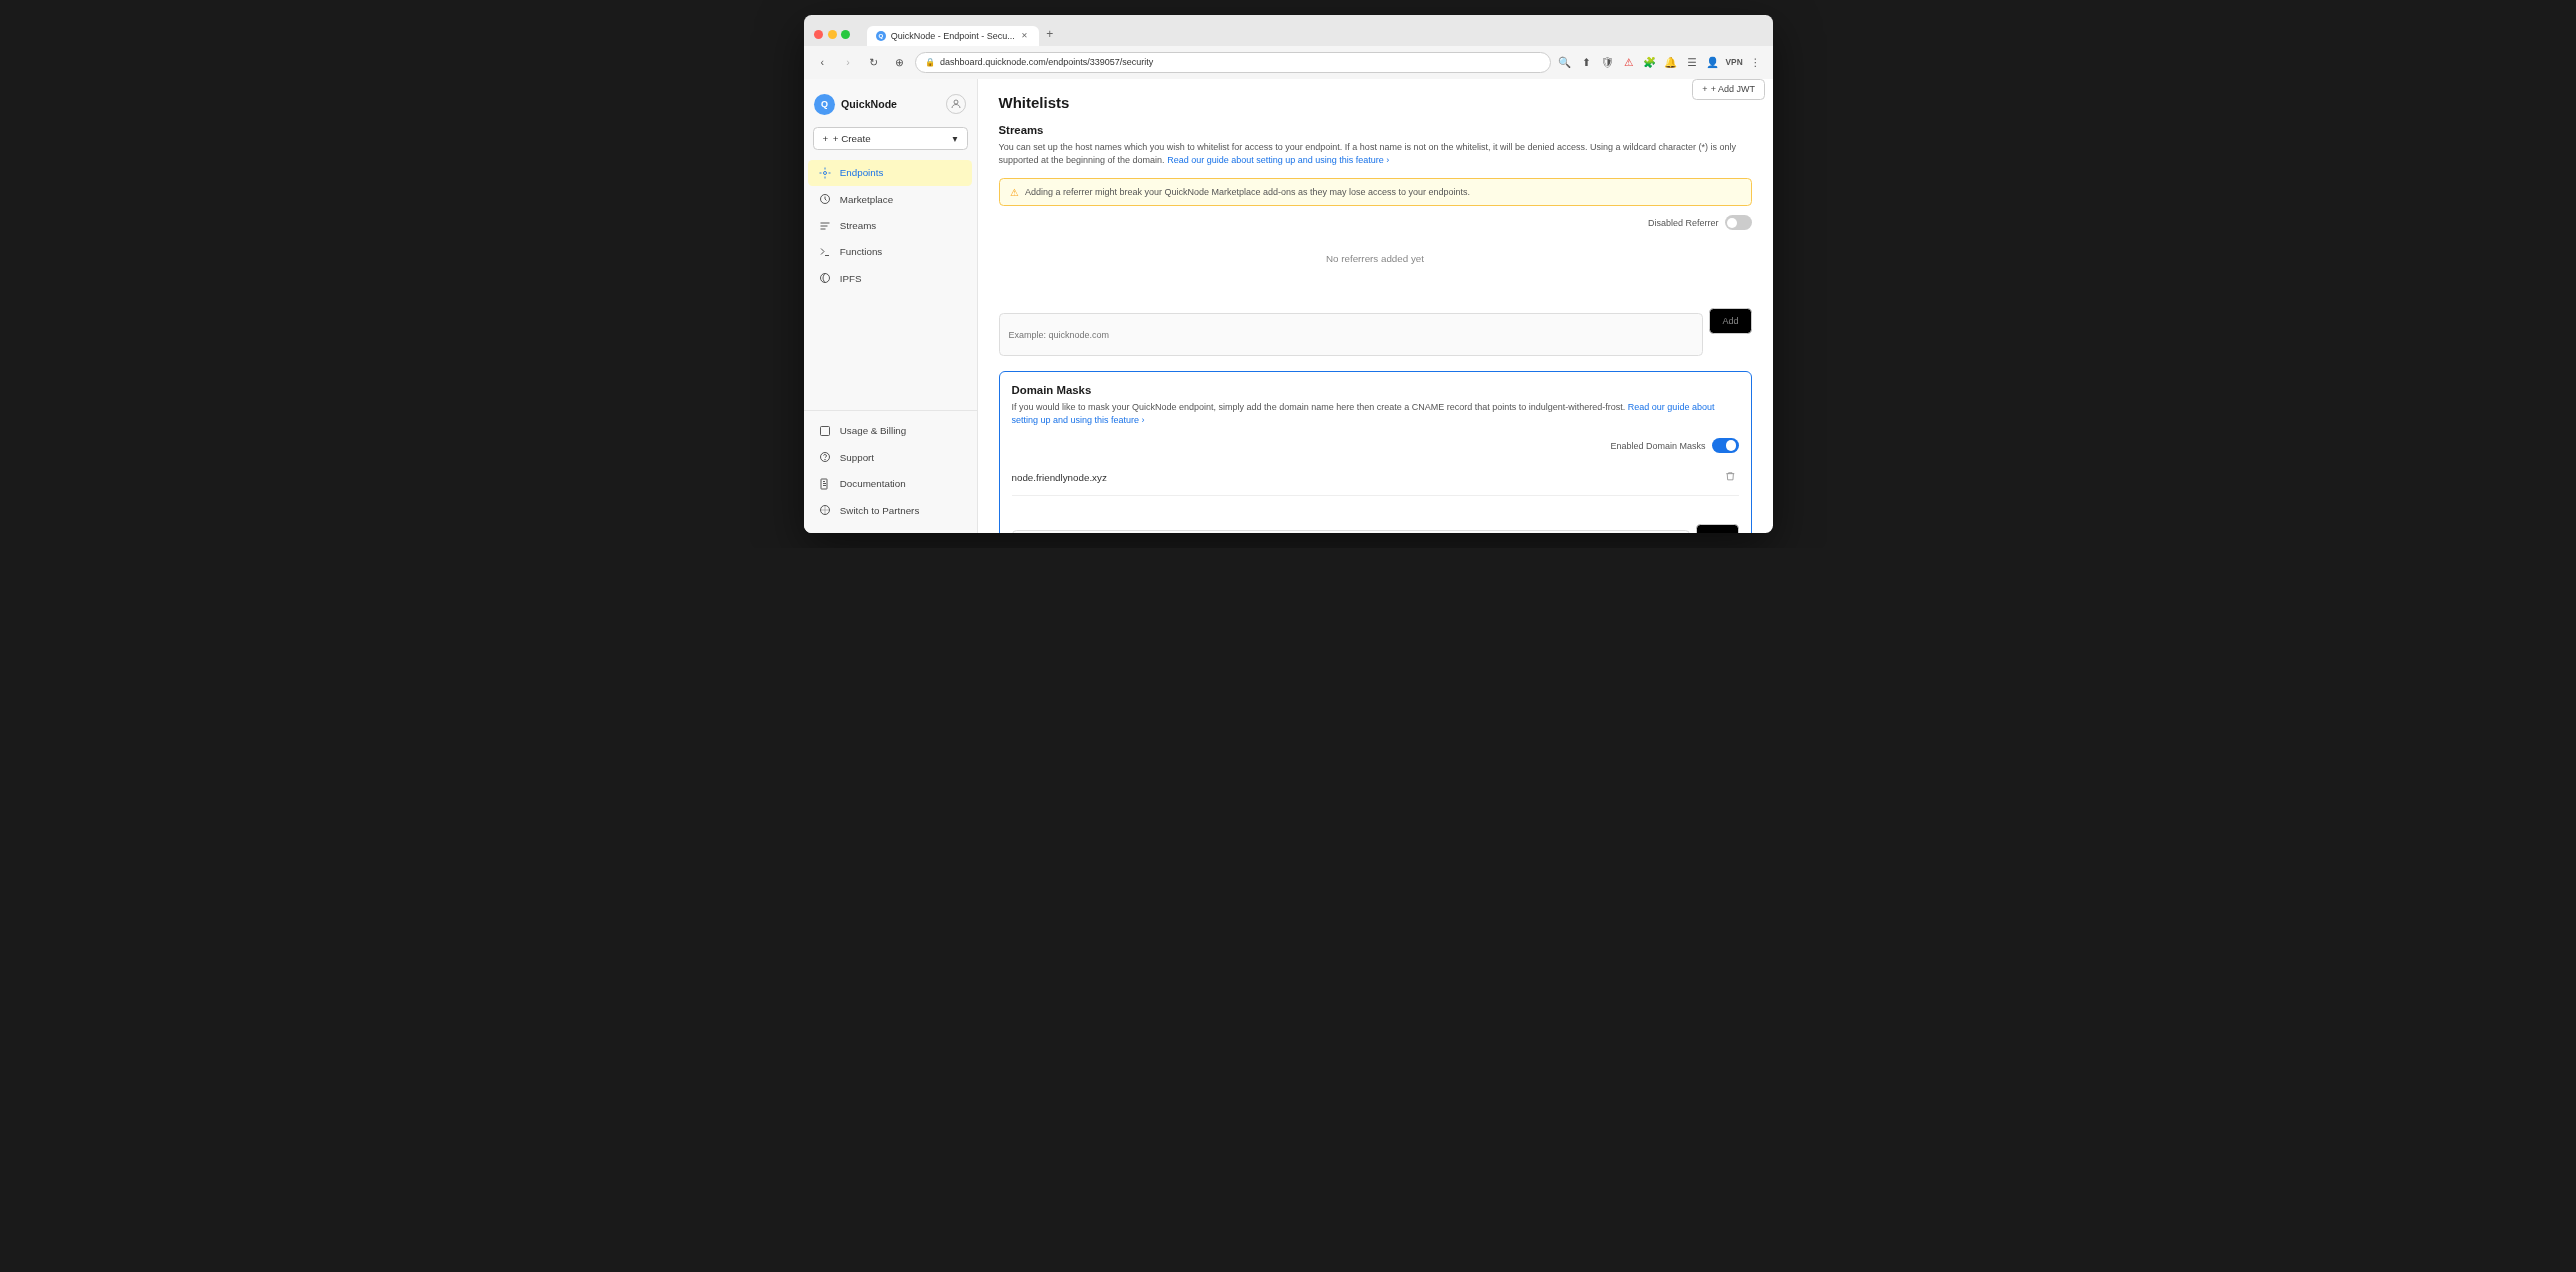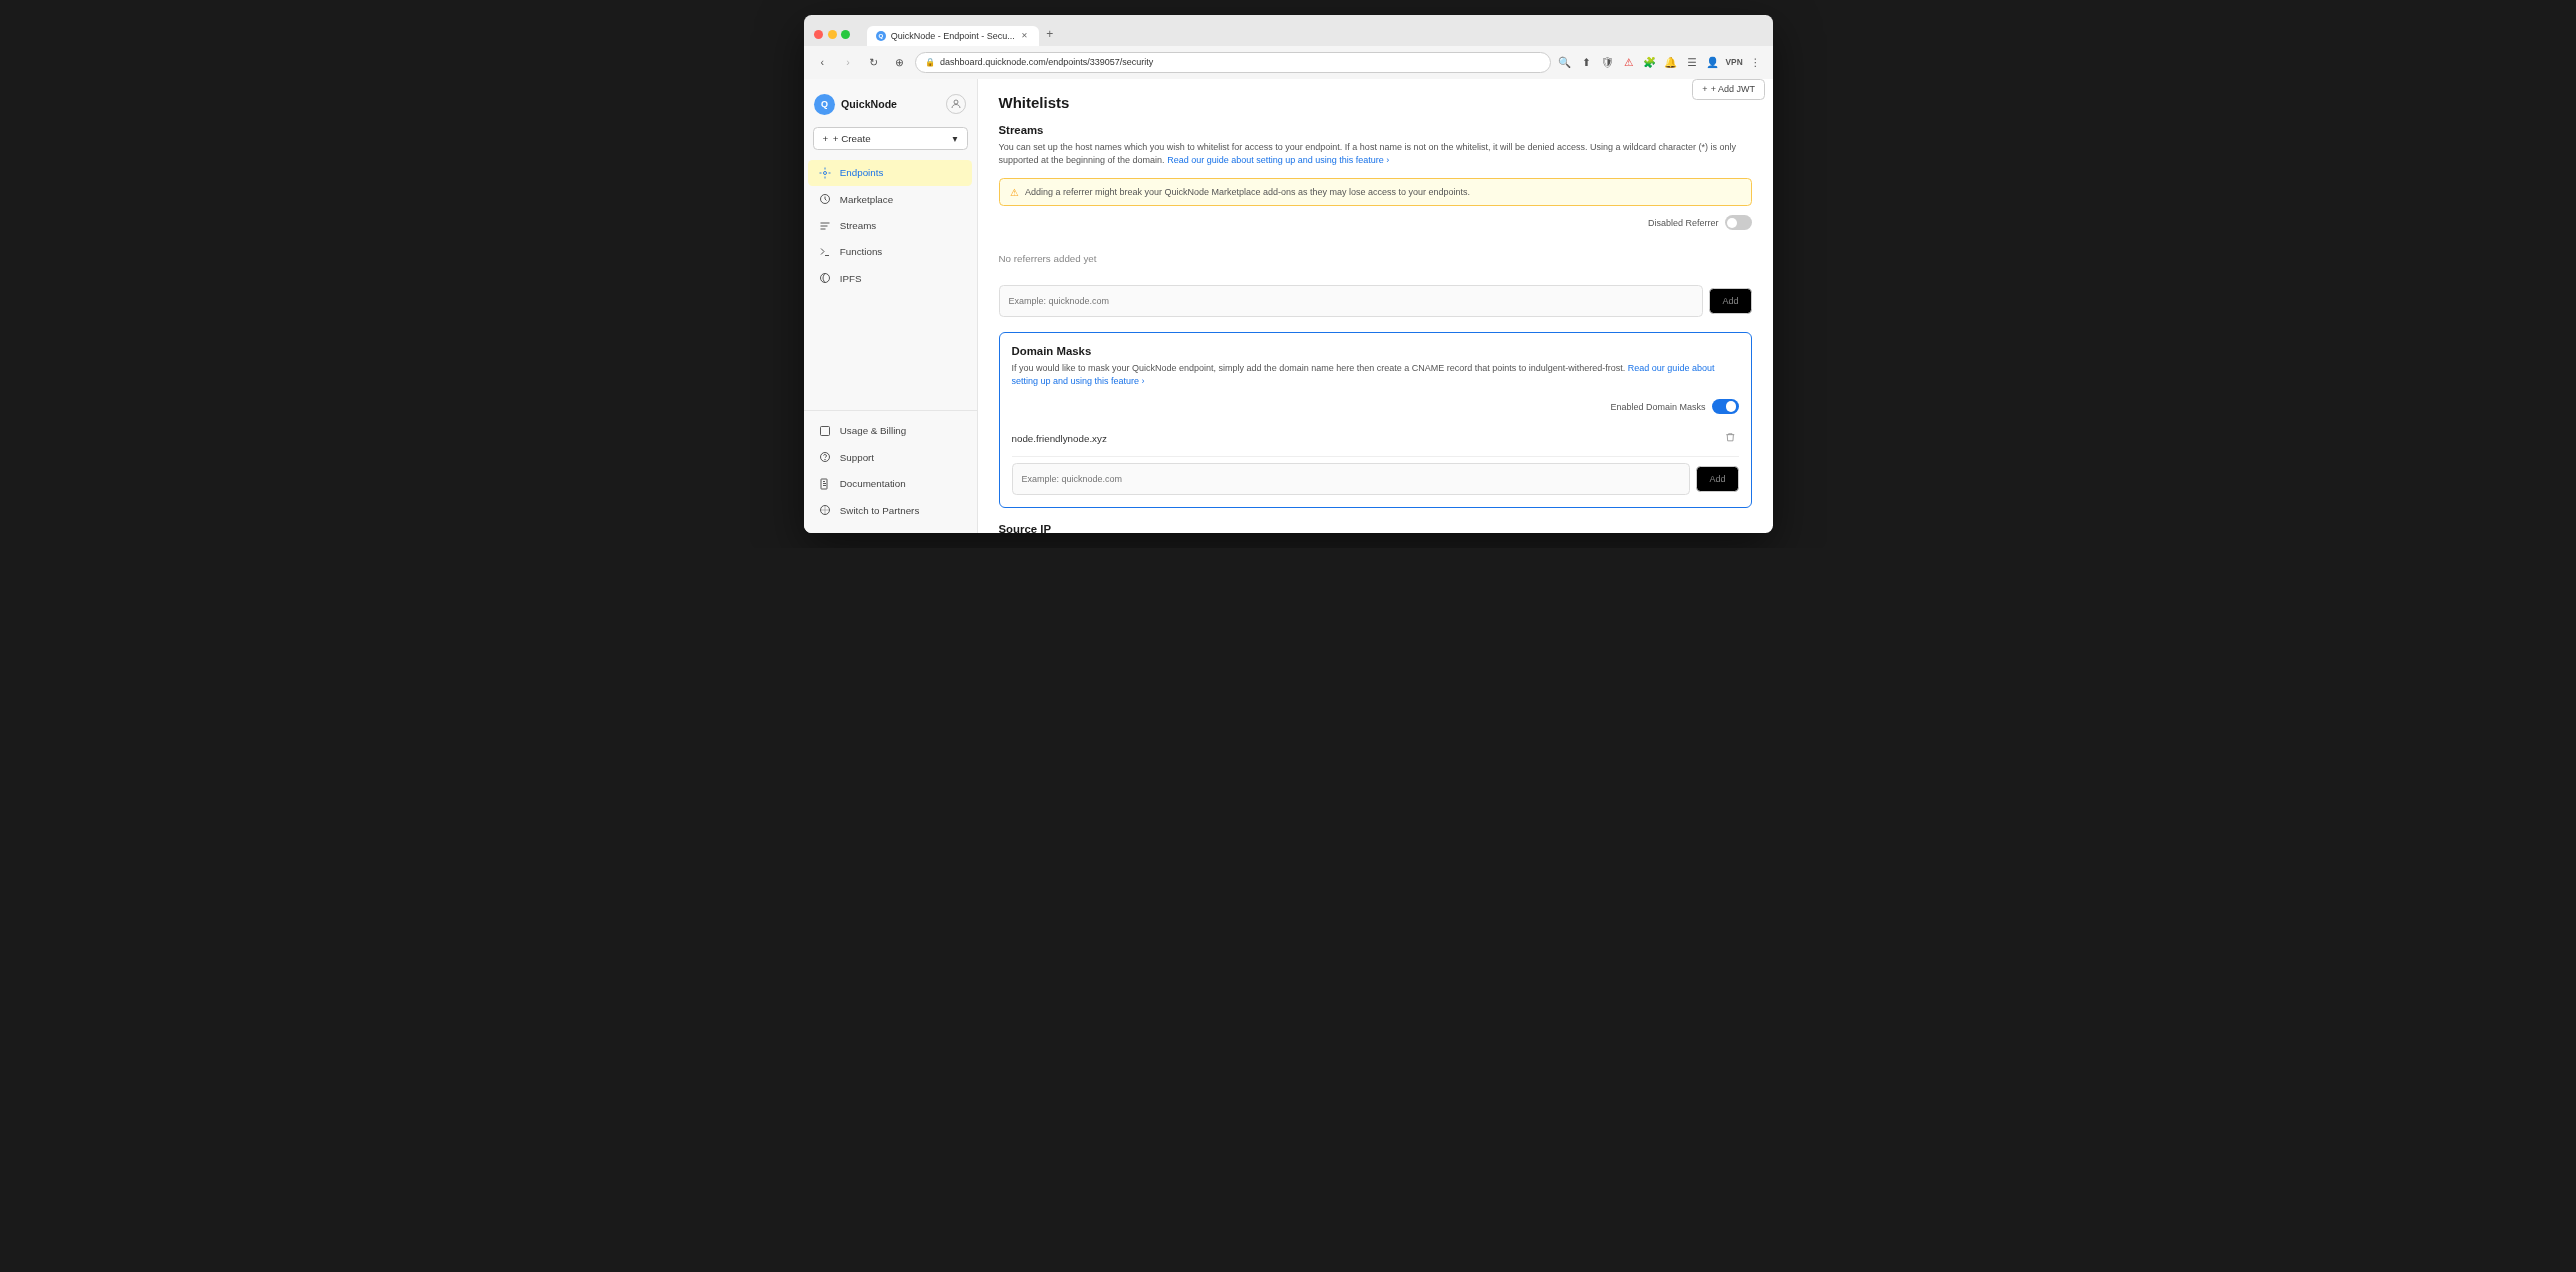--- a/index.html
+++ b/index.html
@@ -378,42 +378,44 @@
       background-color: white;
       border-radius: 50%;
       transition: .3s;
     }
 
     .toggle.off .toggle-slider { background-color: #ccc; }
     .toggle.on .toggle-slider { background-color: #1a73e8; }
     .toggle.on .toggle-slider:before { transform: translateX(12px); }
 
     .empty-state {
+      text-align: center;
       color: #888;
       font-size: 9.8px;
       padding: 15px 0;
     }
 
     .input-row {
       display: flex;
       align-items: center;
       gap: 6px;
       margin-top: 6px;
     }
 
     .text-input {
       flex: 1;
-      height: 32px;
+      height: 43px;
       border: 0.8px solid #ddd;
       border-radius: 4.5px;
       padding: 0 9px;
       font-size: 9px;
       color: #999;
       background: #fafafa;
       outline: none;
+      margin-top: 28px;
     }
 
     .add-btn {
       height: 26px;
       padding: 0 12px;
       background: #000000;
       border: 0.8px solid #ccc;
       border-radius: 4.5px;
       font-size: 9px;
       font-weight: 500;

